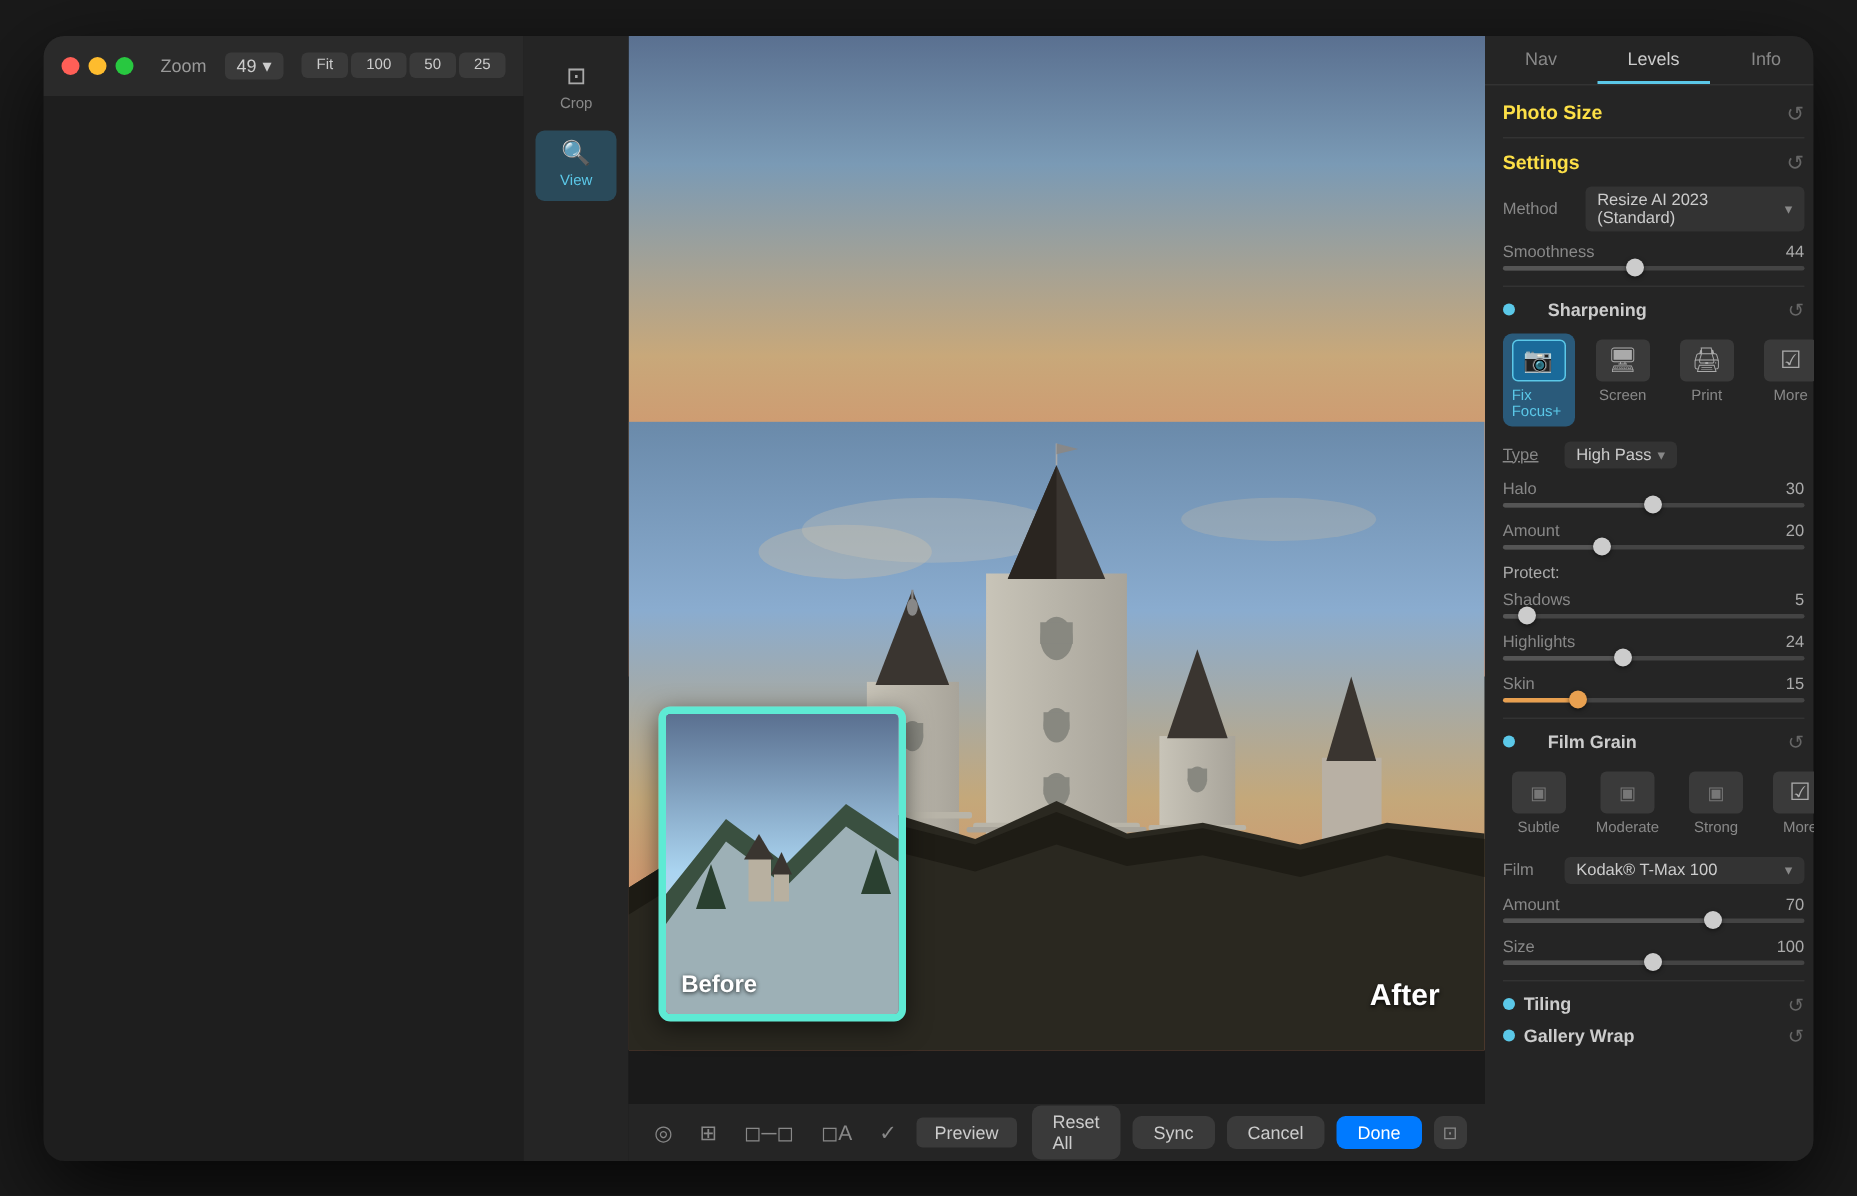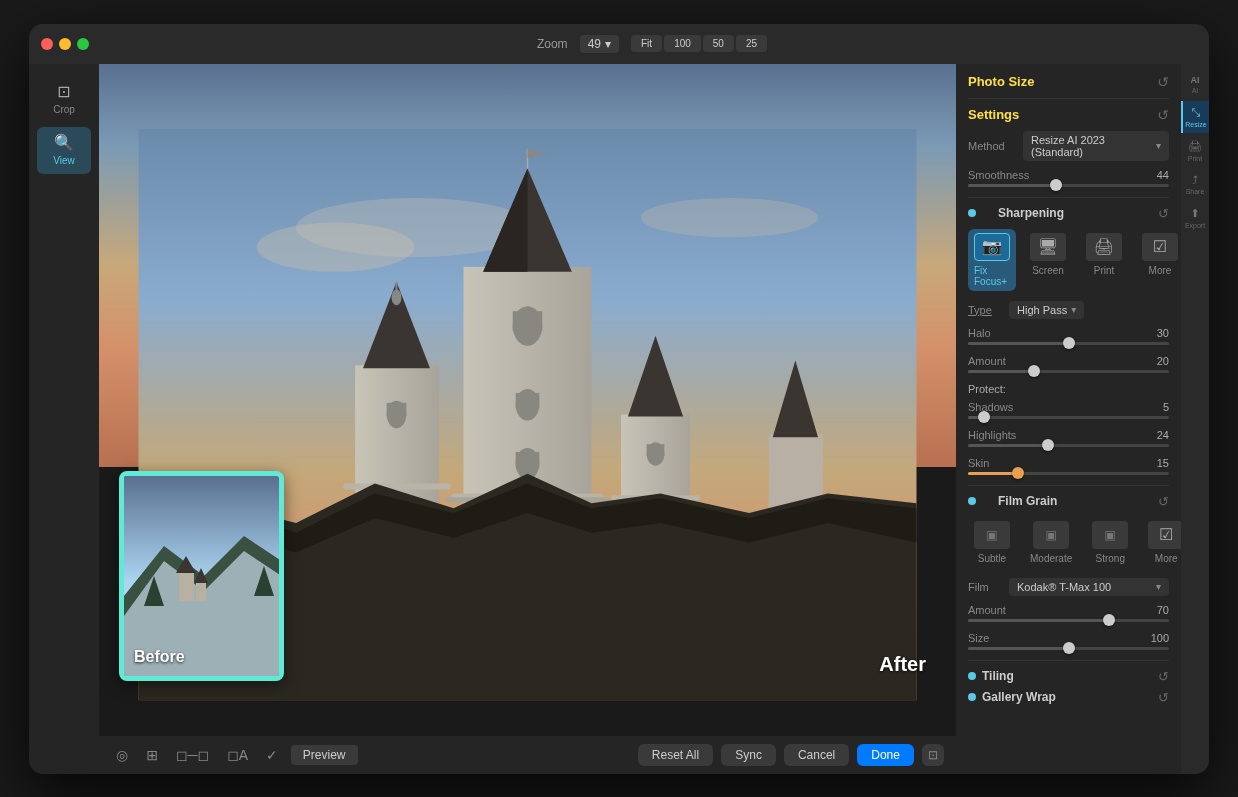--- a/index.html
+++ b/index.html
@@ -12,21 +12,20 @@
       height: 797px;
       font-family: -apple-system, BlinkMacSystemFont, 'Helvetica Neue', sans-serif;
     }
     .app-window {
       width: 1180px;
       height: 750px;
       background: #1e1e1e;
       border-radius: 14px;
       overflow: hidden;
       display: flex;
-      flex-direction: column;
       box-shadow: 0 20px 60px rgba(0,0,0,0.8);
     }
     .title-bar {
       background: #2a2a2a;
       height: 40px;
       display: flex;
       align-items: center;
       padding: 0 12px;
       gap: 8px;
       flex-shrink: 0;
@@ -672,20 +671,25 @@
           <div class="action-btn btn-done">Done</div>
           <div class="action-btn btn-expand">⊡</div>
         </div>
       </div>
     </div>
 
     <div class="right-panel-wrapper">
 
       <div class="right-panel">
 
+        <div class="right-tabs">
+          <div class="right-tab">Nav</div>
+          <div class="right-tab active">Levels</div>
+          <div class="right-tab">Info</div>
+        </div>
 
         <div class="right-panel-content">
 
           <div class="section-header">
             <span class="section-title">Photo Size</span>
             <span class="section-reset">↺</span>
           </div>
           <div class="divider"></div>
 
           <div class="section-header">

